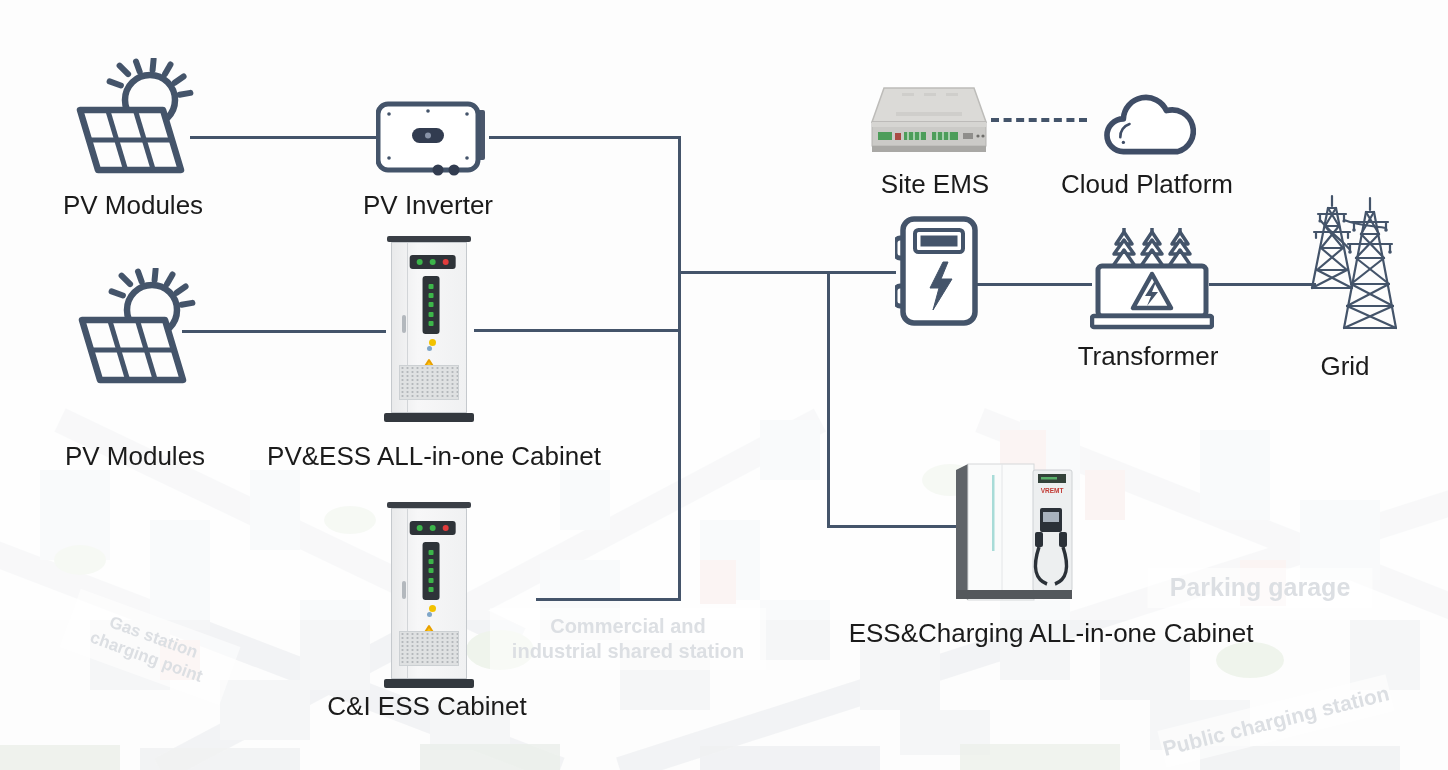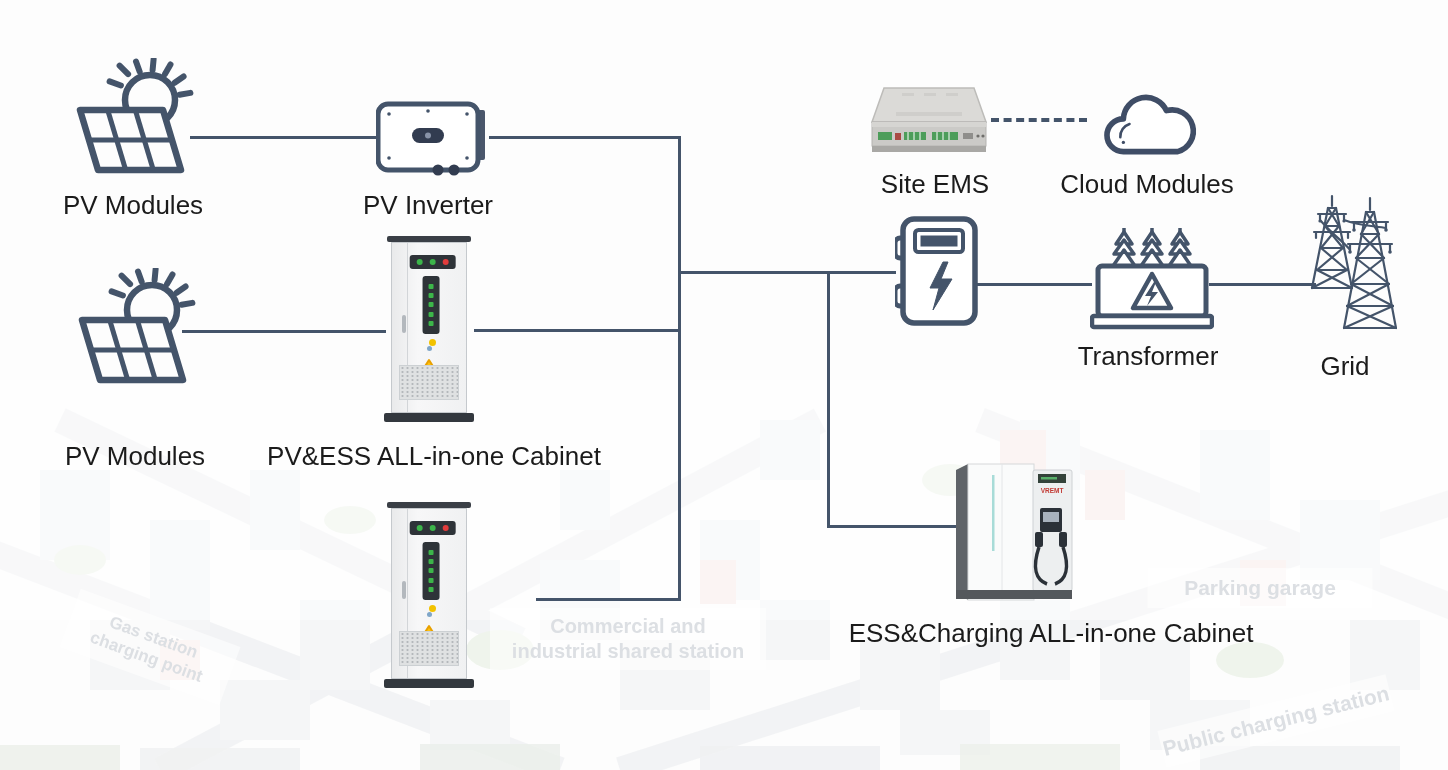--- a/index.html
+++ b/index.html
@@ -106,21 +106,21 @@
     </g>
     <rect x="0" y="380" width="1448" height="240" fill="#ffffff" opacity="0.45"></rect>
   </svg>
 
   <div class="fade-box rot-cw" style="left:150px;top:647px;width:170px;height:62px;font-size:17px;">
     <span style="display:block;width:130px;">Gas station charging point</span>
   </div>
   <div class="fade-box" style="left:628px;top:639px;width:276px;height:62px;font-size:20px;">
     <span style="display:block;width:250px;">Commercial and industrial shared station</span>
   </div>
-  <div class="fade-box" style="left:1260px;top:588px;width:225px;height:40px;font-size:21px;">
+  <div class="fade-box" style="left:1260px;top:588px;width:225px;height:40px;font-size:25px;">
     <span>Parking garage</span>
   </div>
   <div class="fade-box rot-ccw" style="left:1276px;top:721px;width:235px;height:38px;font-size:21px;">
     <span>Public charging station</span>
   </div>
 
   <div class="hl" style="left:190px;top:136px;width:190px;"></div>
   <div class="hl" style="left:489px;top:136px;width:192px;"></div>
   <div class="vl" style="left:678px;top:136px;height:465px;"></div>
   <div class="hl" style="left:182px;top:330px;width:204px;"></div>
@@ -383,20 +383,21 @@
     <rect x="85" y="72" width="8" height="15" rx="2" fill="#2b3138"></rect>
     <rect x="109" y="72" width="8" height="15" rx="2" fill="#2b3138"></rect>
     <path d="M89 87 C82 108 86 120 97 124" fill="none" stroke="#2b3138" stroke-width="3.5"></path>
     <path d="M113 87 C120 108 116 120 105 124" fill="none" stroke="#2b3138" stroke-width="3.5"></path>
     <rect x="6" y="130" width="116" height="9" fill="#54585c"></rect>
   </svg>
 
   <div class="lbl" style="left:133px;top:205px;">PV Modules</div>
   <div class="lbl" style="left:428px;top:205px;text-align:right;">PV Inverter</div>
   <div class="lbl" style="left:935px;top:184px;">Site EMS</div>
-  <div class="lbl" style="left:1147px;top:184px;">Cloud Modules</div>
+  <div class="lbl" style="left:1147px;top:184px;">Cloud Platform</div>
   <div class="lbl" style="left:135px;top:456px;">PV Modules</div>
   <div class="lbl" style="left:426px;top:456px;margin-left:8px;">PV&amp;ESS ALL-in-one Cabinet</div>
   <div class="lbl" style="left:1148px;top:356px;">Transformer</div>
   <div class="lbl" style="left:1345px;top:366px;">Grid</div>
   <div class="lbl" style="left:1018px;top:633px;margin-left:33px;">ESS&amp;Charging ALL-in-one Cabinet</div>
+  <div class="lbl" style="left:427px;top:706px;">C&amp;I ESS Cabinet</div>
 
 </div>
 
 </body></html>

